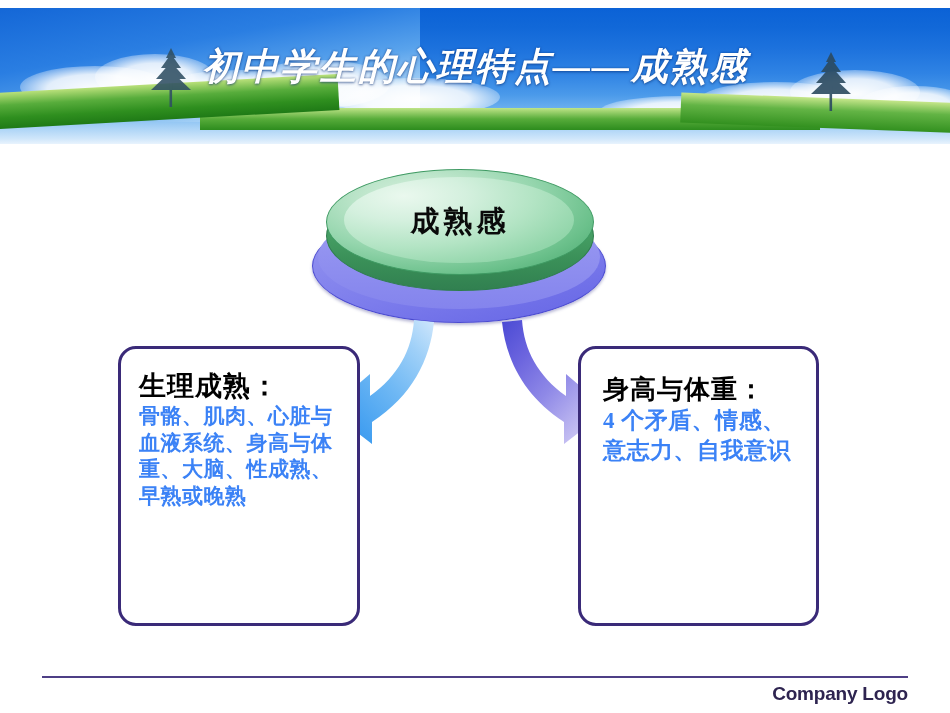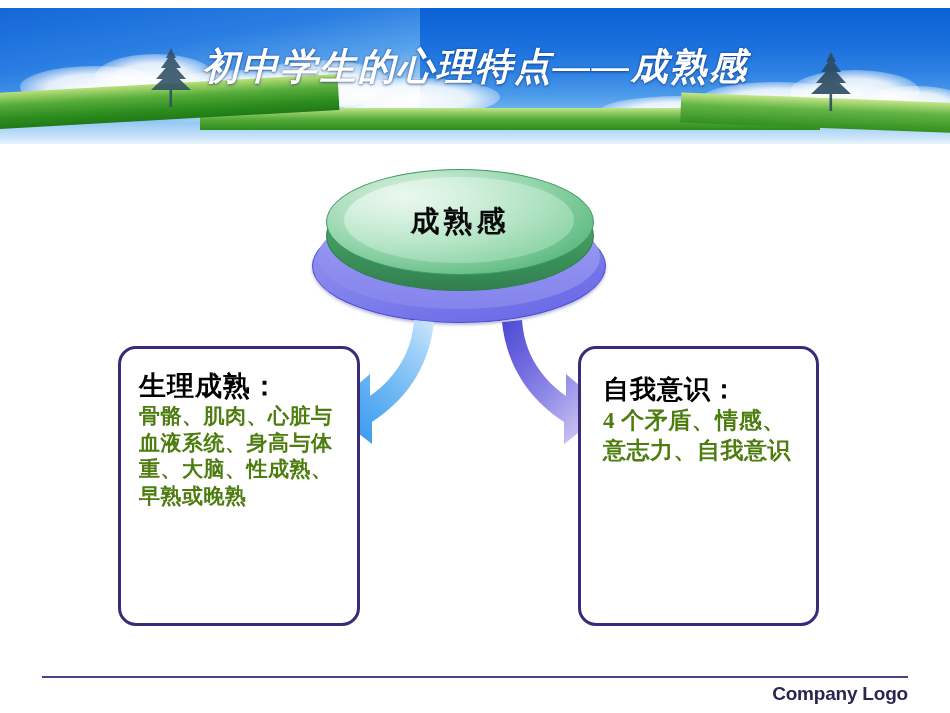--- a/index.html
+++ b/index.html
@@ -213,21 +213,21 @@
     color: #000000;
     font-family: "Liberation Serif", "DejaVu Serif", serif;
     font-size: 27px;
     font-weight: bold;
     line-height: 1.12;
     letter-spacing: 1px;
     white-space: nowrap;
     margin-bottom: 2px;
   }
   .box-body {
-    color: #4d7c0f;
+    color: #3b82f6;
     font-family: "Liberation Serif", "DejaVu Serif", serif;
     font-size: 21px;
     font-weight: bold;
     line-height: 1.26;
     letter-spacing: 0.5px;
   }
   .box-right .box-inner { padding: 26px 14px 0 22px; }
   .box-right .box-heading { font-size: 26px; }
   .box-right .box-body { font-size: 23px; line-height: 1.32; }
 
@@ -363,21 +363,21 @@
 
   <div class="info-box box-left">
     <div class="box-inner">
       <div class="box-heading">生理成熟：</div>
       <div class="box-body">骨骼、肌肉、心脏与血液系统、身高与体重、大脑、性成熟、早熟或晚熟</div>
     </div>
   </div>
 
   <div class="info-box box-right">
     <div class="box-inner">
-      <div class="box-heading">自我意识：</div>
+      <div class="box-heading">身高与体重：</div>
       <div class="box-body">4 个矛盾、情感、意志力、自我意识</div>
     </div>
   </div>
 
   <div class="footer-rule"></div>
   <div class="footer-right">Company Logo</div>
 
 </div>
 
 </body></html>

